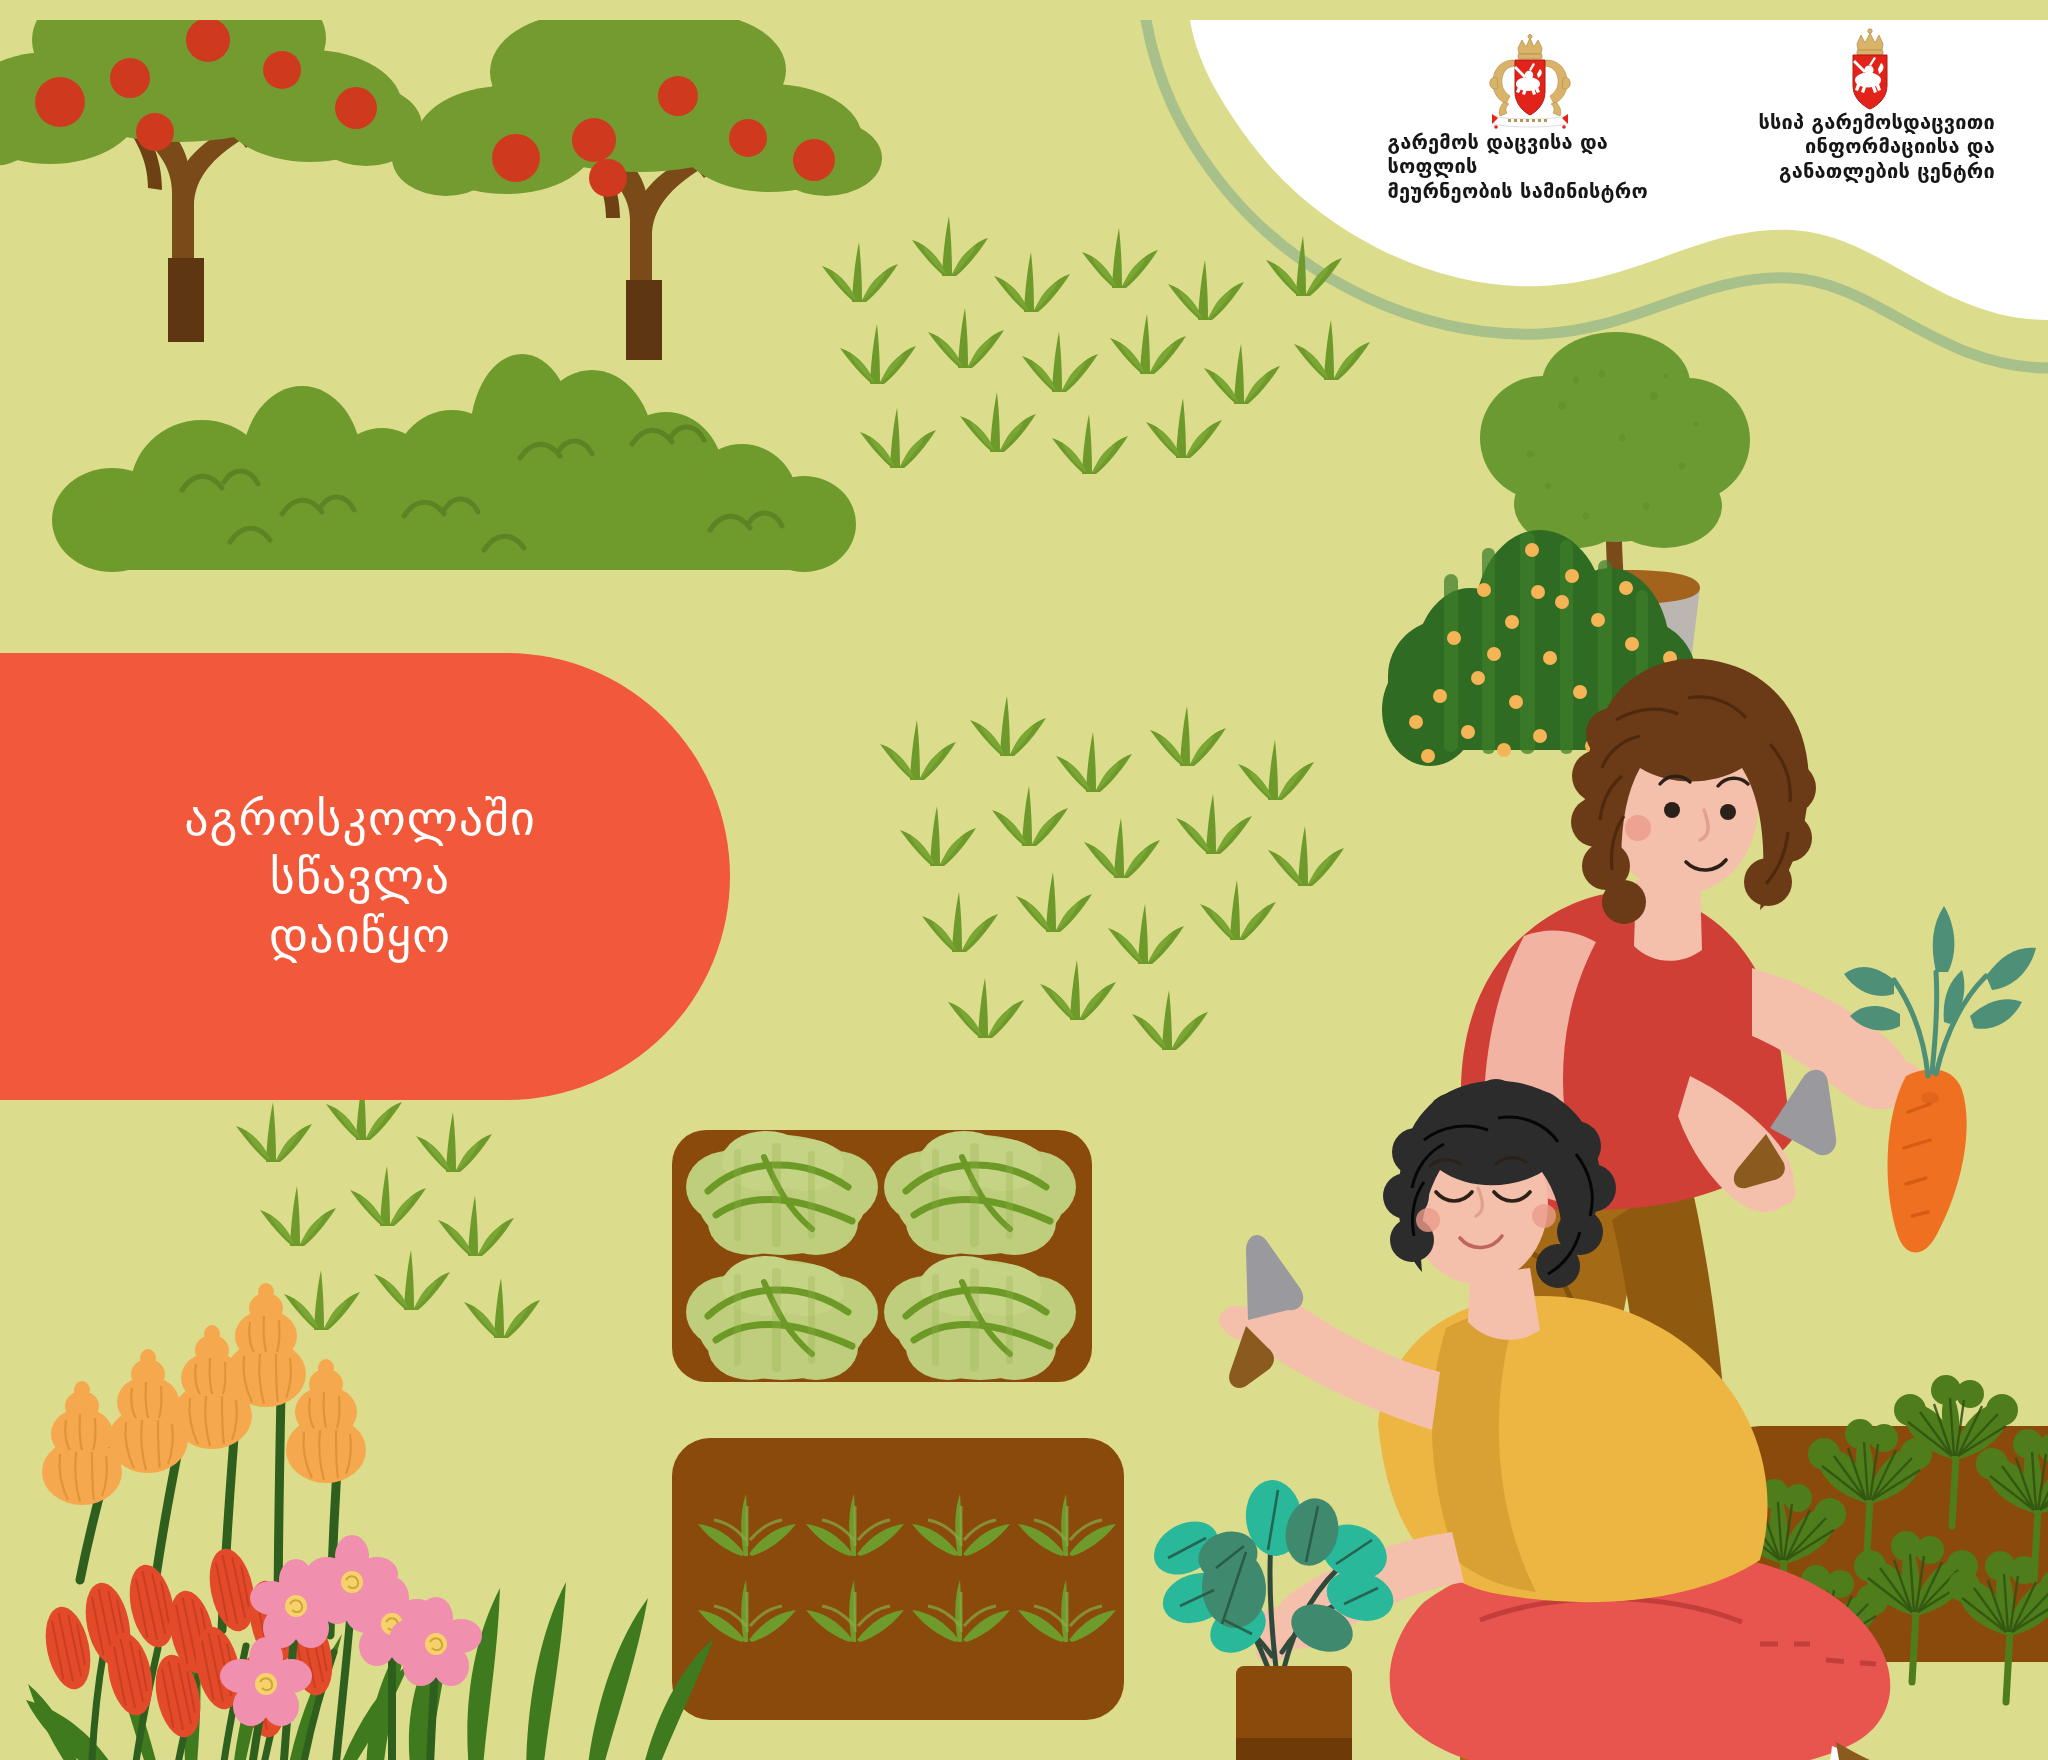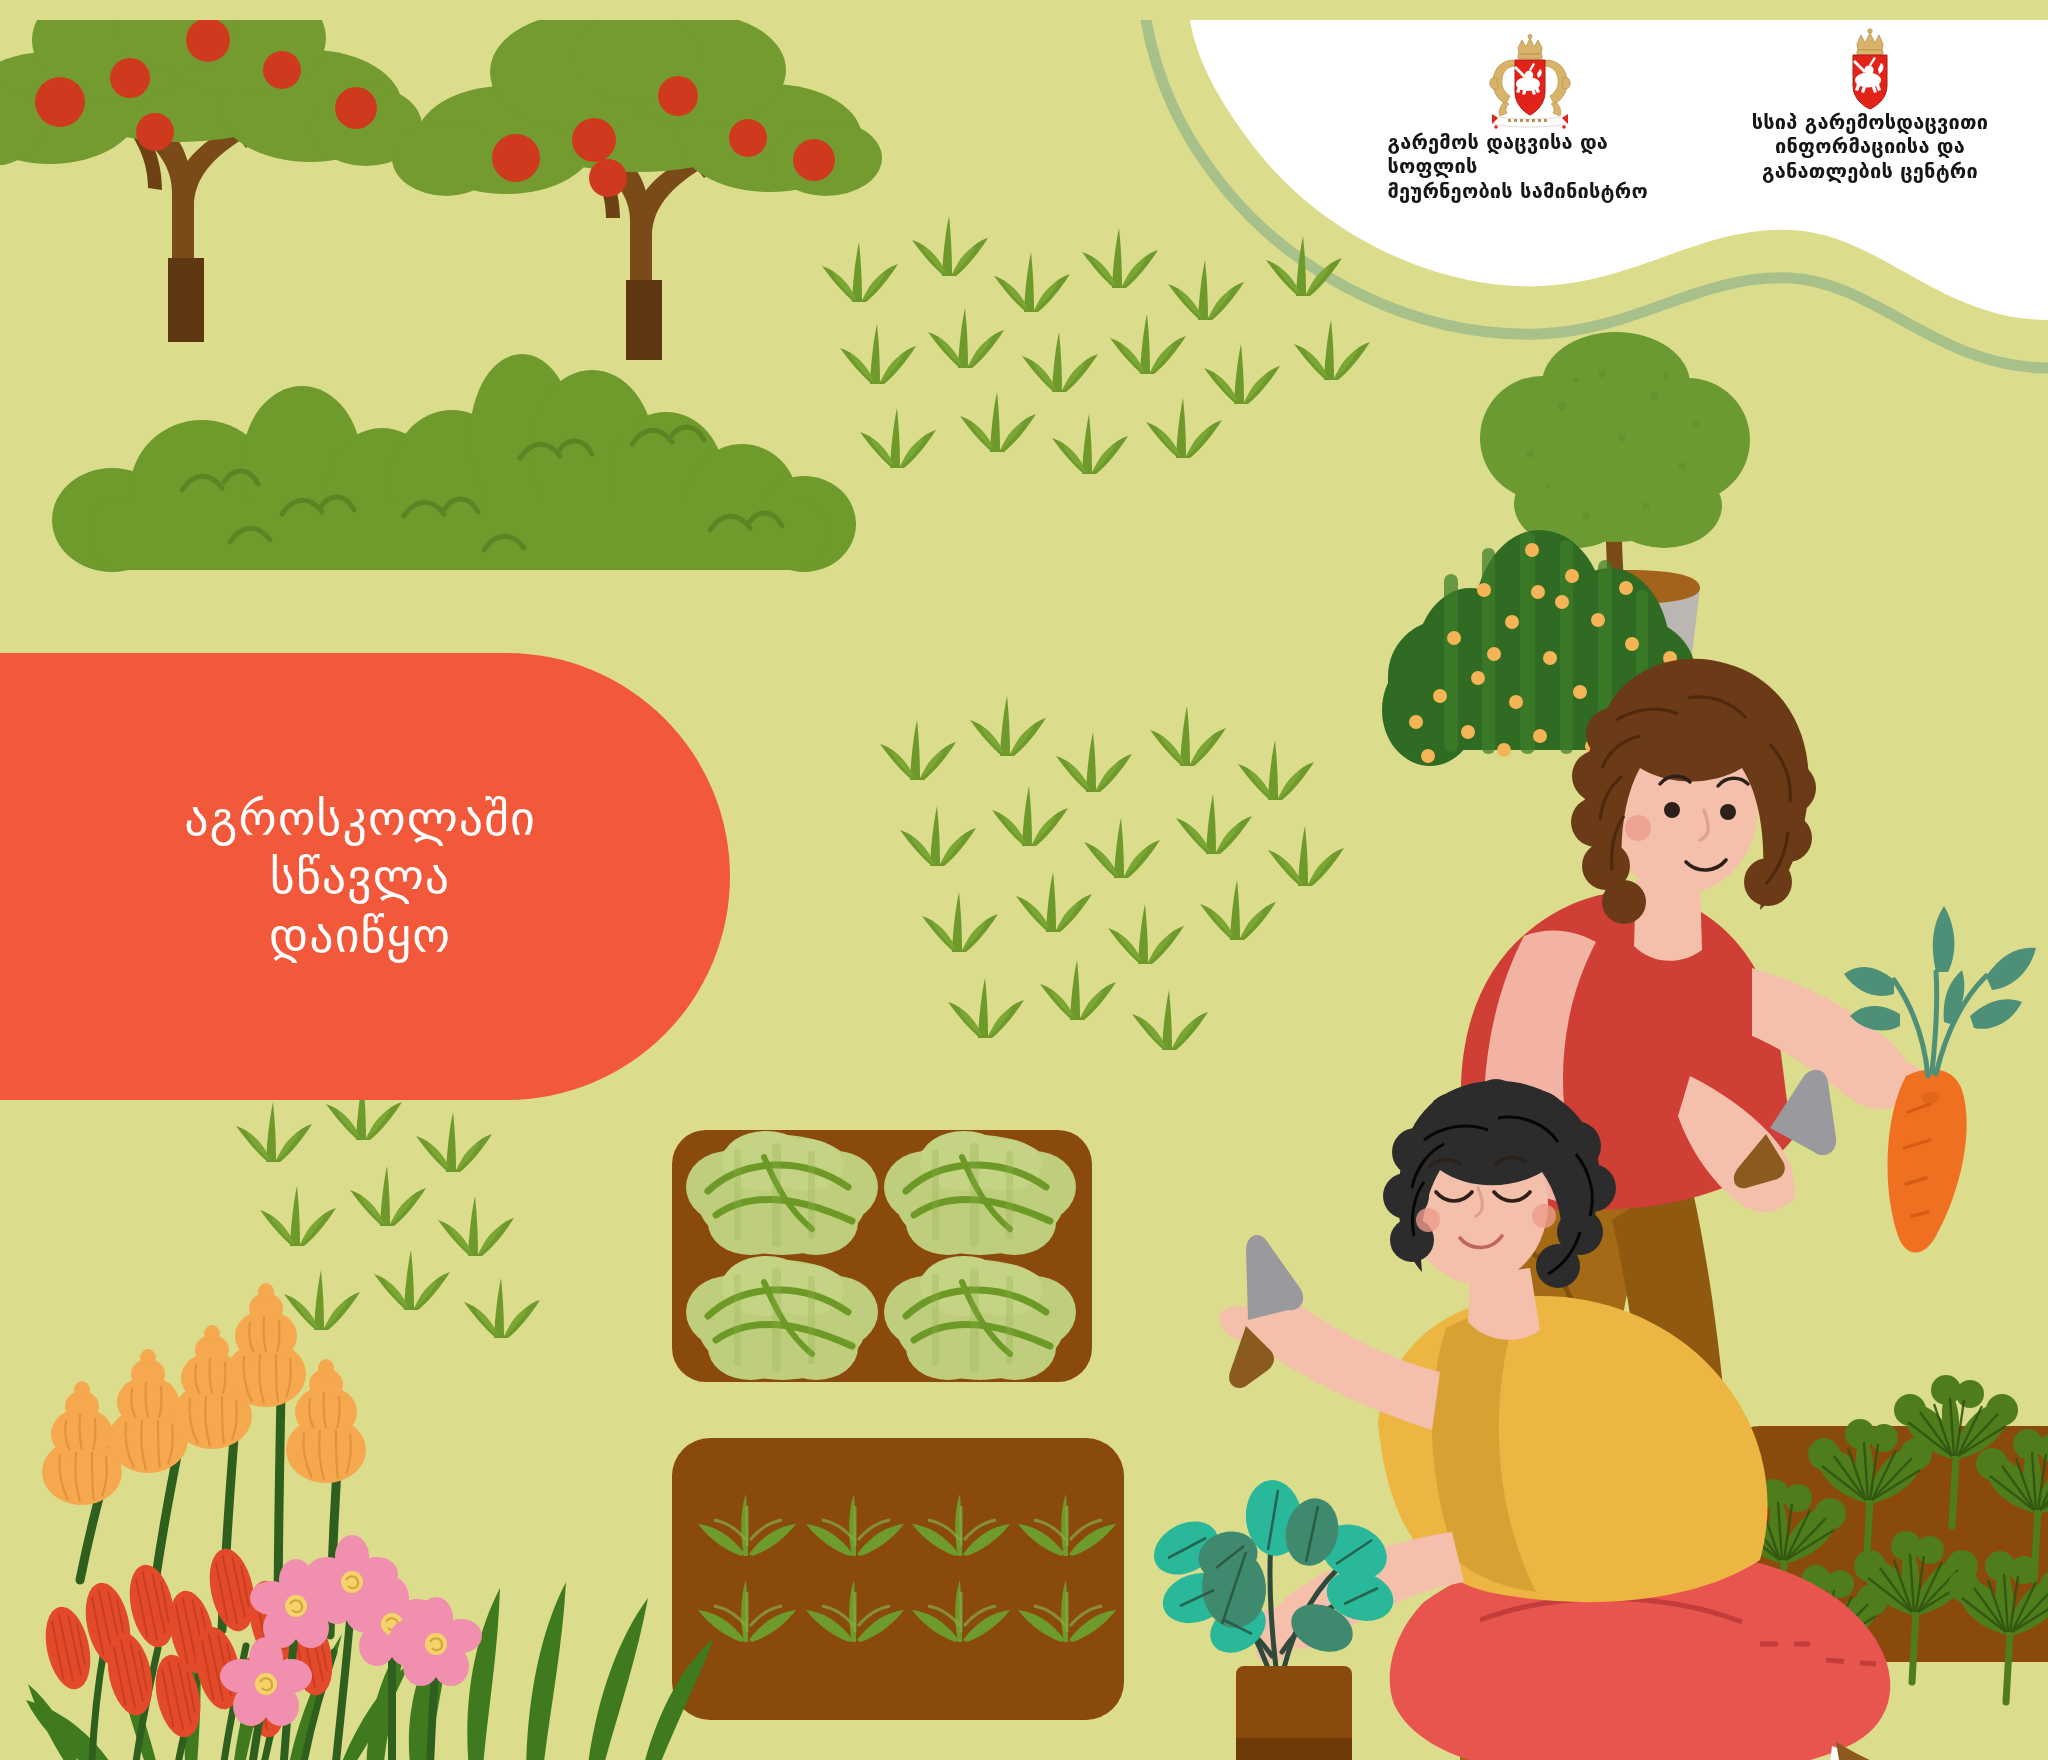--- a/index.html
+++ b/index.html
@@ -14,21 +14,21 @@
   
   .logo-block{position:absolute;display:flex;flex-direction:column;align-items:center;z-index:40;}
   .logo-text{
     font-family:"DejaVu Sans","Liberation Sans",sans-serif;
     font-weight:700;color:#161616;line-height:1.22;text-align:center;
     white-space:pre-line;font-size:20px;letter-spacing:.2px;
   }
   #logo-ministry{left:1385px;top:14px;width:290px;}
   #logo-ministry .logo-text{text-align:left;width:285px;margin-left:0;}
   #logo-center{left:1745px;top:8px;width:250px;}
-  #logo-center .logo-text{text-align:center;width:250px;}
+  #logo-center .logo-text{text-align:right;width:250px;}
 
   
   #title-banner{
     position:absolute;left:-40px;top:633px;width:770px;height:447px;
     background:#f2593a;border-radius:0 230px 230px 0;z-index:35;
     display:flex;align-items:center;justify-content:center;
   }
   #title-text{
     color:#ffffff;text-align:center;font-size:48px;line-height:1.22;
     font-weight:400;white-space:pre-line;

